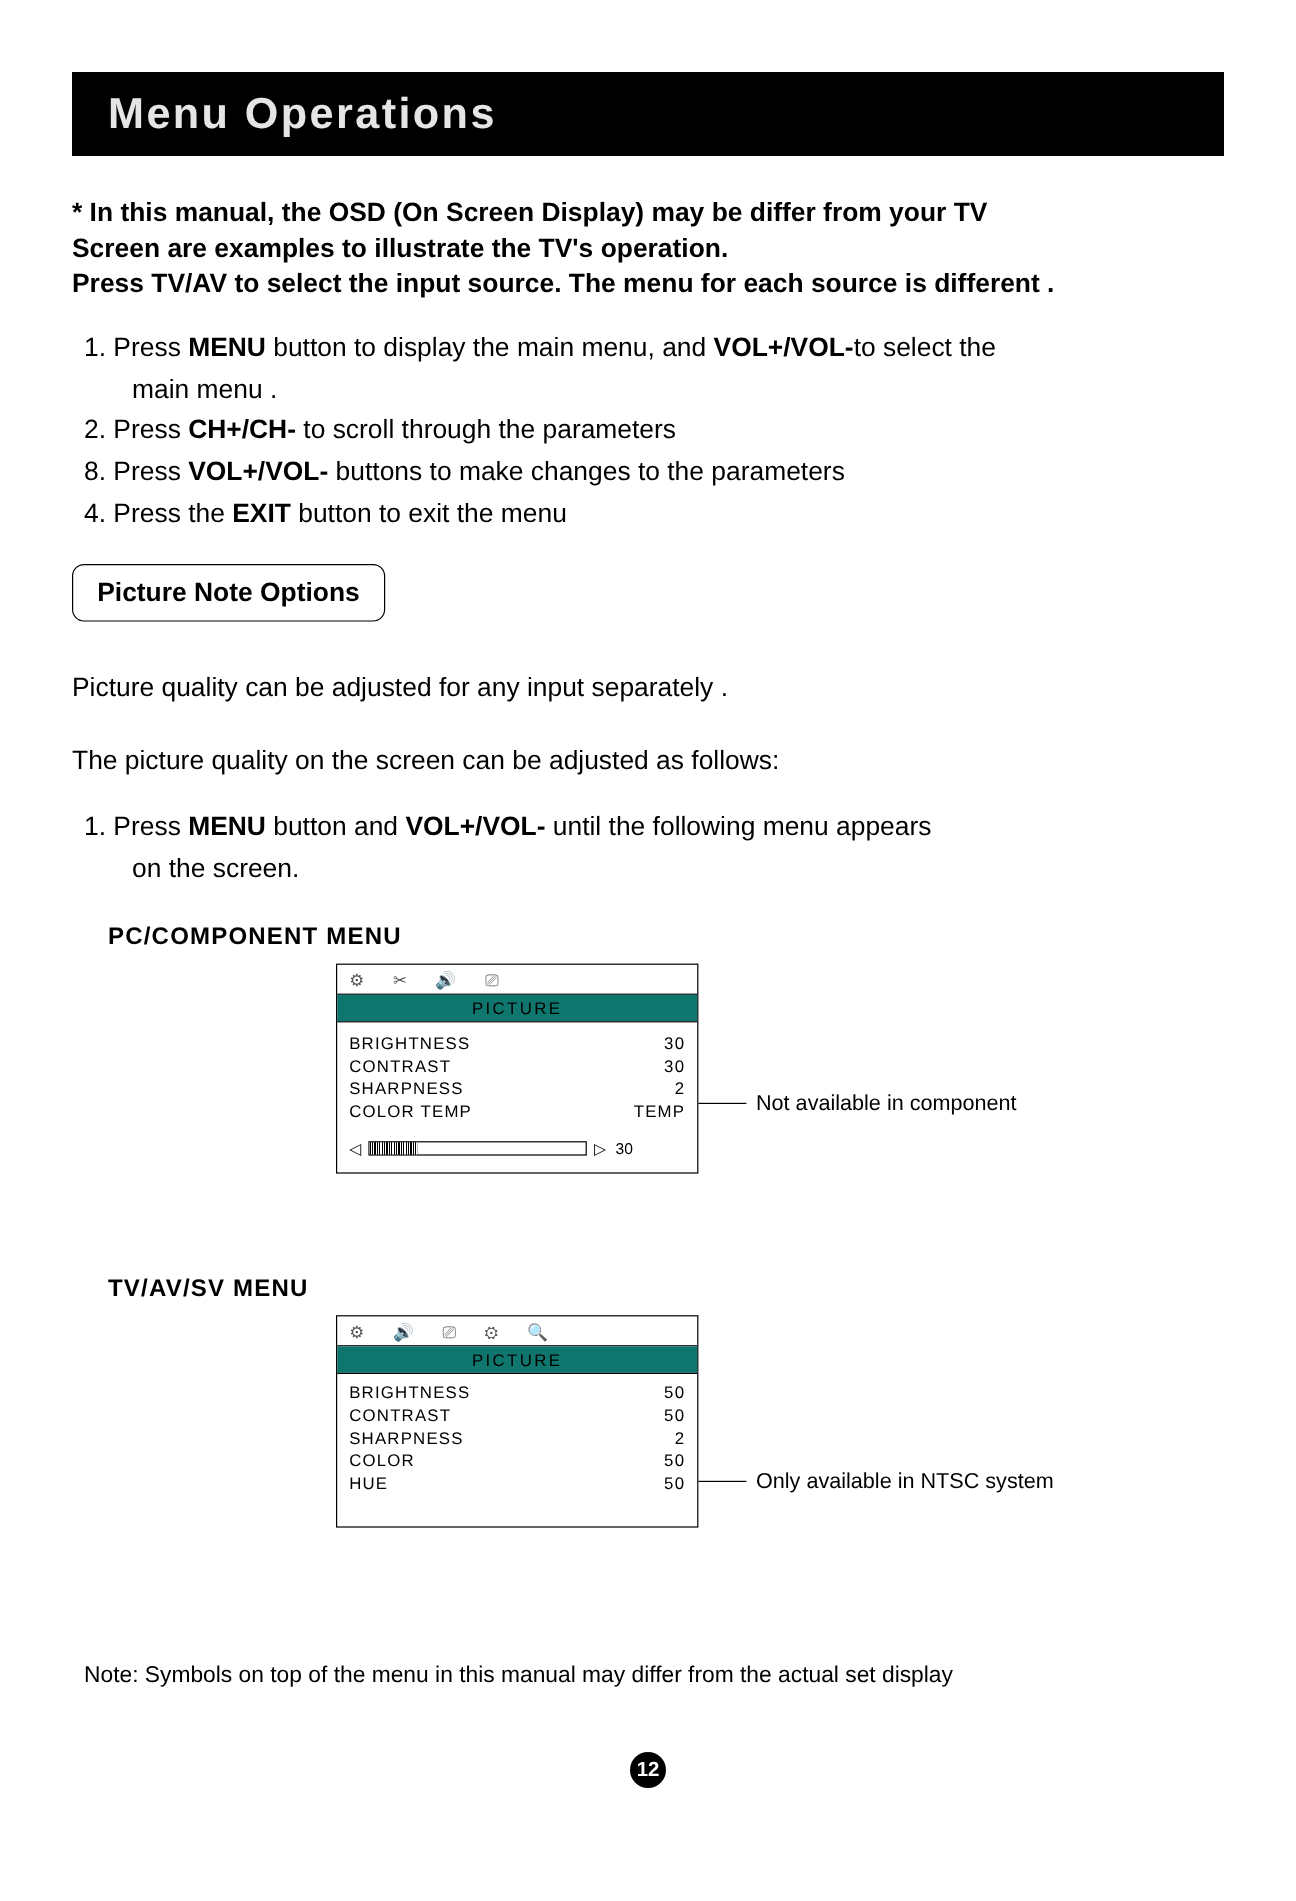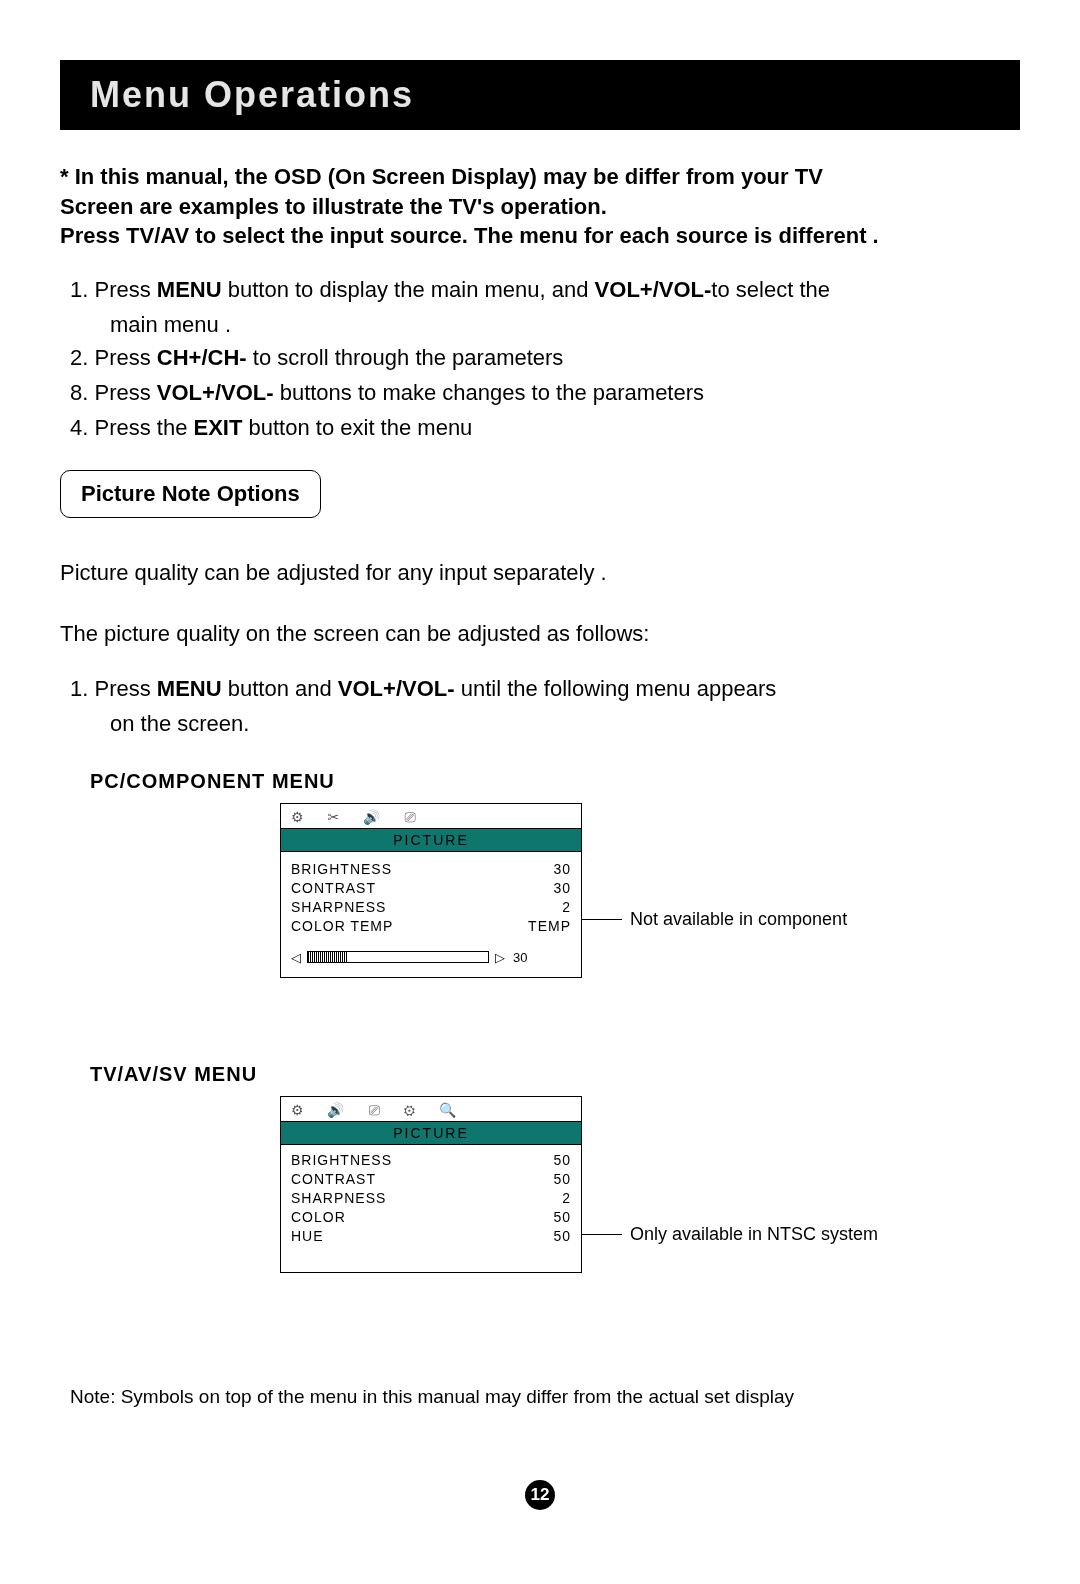--- a/index.html
+++ b/index.html
@@ -131,21 +131,21 @@
   }
   .note{
     font-size:19px;
     margin-top:60px;
     margin-left:10px;
   }
   .page-num{
     position:absolute;
     left:50%;
     transform:translateX(-50%);
-    bottom:74px;
+    bottom:94px;
     width:30px;height:30px;
     border-radius:50%;
     background:#000;color:#fff;
     font-size:17px;font-weight:bold;
     display:flex;align-items:center;justify-content:center;
   }
   .osd2-wrap{
     position:relative;
     margin-top:10px;
     margin-left:220px;

